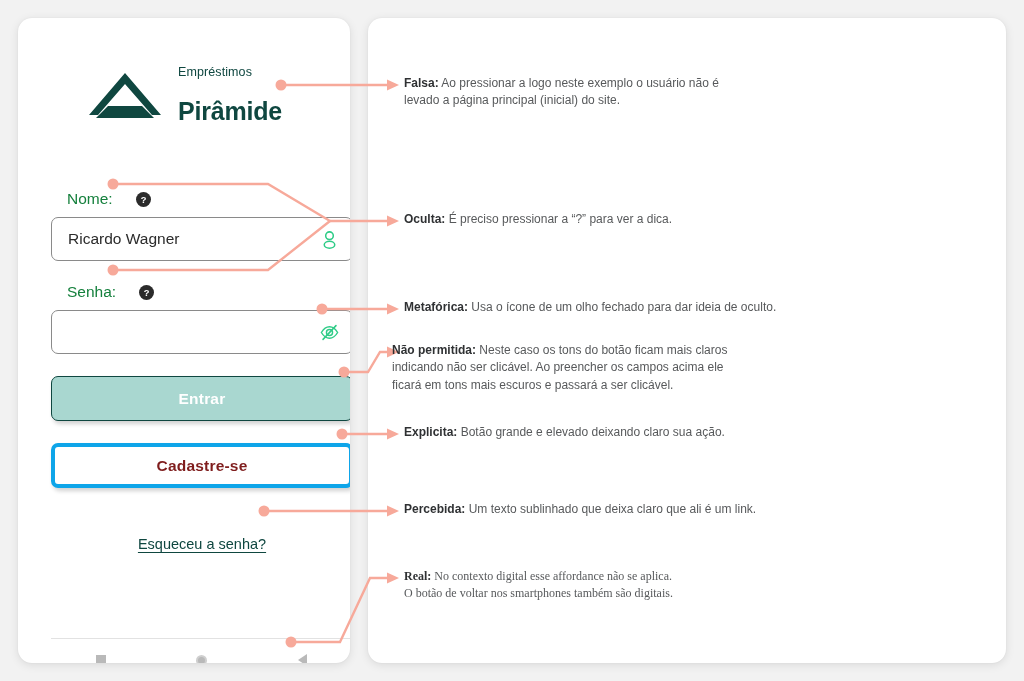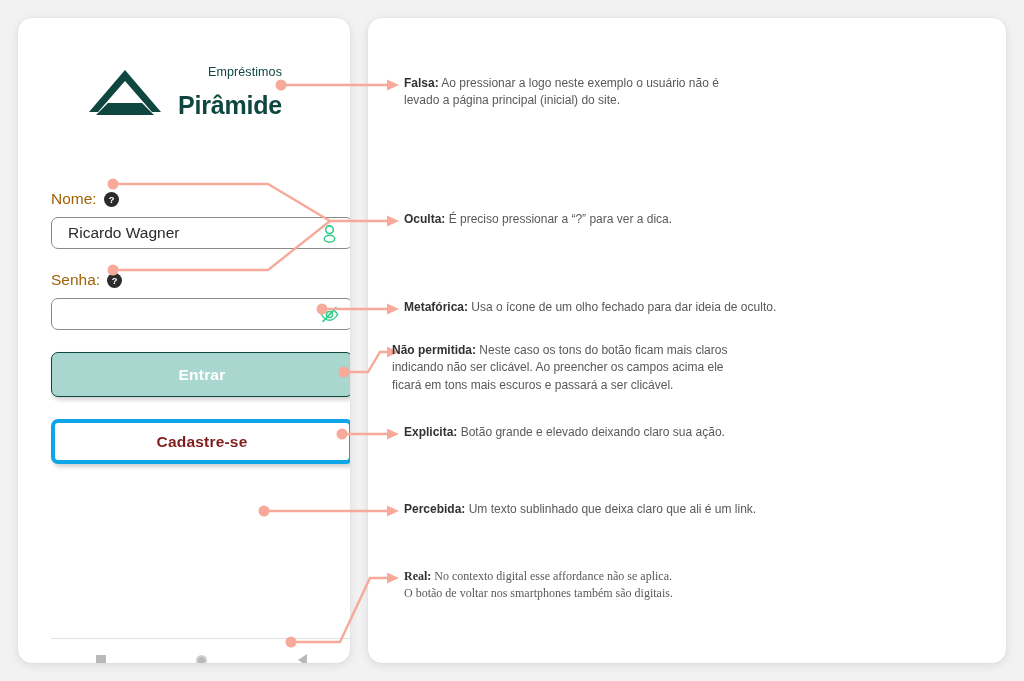--- a/index.html
+++ b/index.html
@@ -48,54 +48,54 @@
     align-items: center;
     justify-content: center;
     gap: 14px;
   }
   .logo-mark { width: 78px; height: 48px; display:block; }
   .logo-text { line-height: 1; }
   .logo-top {
     font-size: 12.5px;
     color: #0f4740;
     letter-spacing: .1px;
-    margin-bottom: 14px;
-    text-align: right;
+    margin-bottom: 20px;
   }
   .logo-main {
     font-size: 25px;
     font-weight: bold;
     color: #0f4740;
     letter-spacing: -0.2px;
   }
 
   
   .form-area {
     position: absolute;
     left: 33px;
     top: 172px;
     width: 302px;
   }
   .field-label {
     display: flex;
     align-items: center;
-    gap: 7px;
+    gap: 23px;
     font-size: 15.5px;
-    color: #a16207;
+    color: #15803d;
     margin-bottom: 9px;
+    margin-left: 16px;
   }
   .help-icon {
     width: 15px;
     height: 15px;
     display: block;
   }
   .text-input {
     box-sizing: border-box;
     width: 302px;
-    height: 32px;
+    height: 44px;
     border: 1px solid #8a8a8a;
     border-radius: 7px;
     background: #ffffff;
     display: flex;
     align-items: center;
     padding: 0 12px 0 16px;
     justify-content: space-between;
   }
   .input-value {
     font-size: 15.5px;
@@ -255,20 +255,23 @@
     </div>
 
     <div class="gap-22"></div>
 
     <div class="btn btn-primary">Entrar</div>
 
     <div class="gap-22"></div>
 
     <div class="btn btn-secondary">Cadastre-se</div>
 
+    <div class="forgot-wrap">
+      <span class="forgot-link">Esqueceu a senha?</span>
+    </div>
   </div>
 
   <div class="nav-sep"></div>
   <div class="bottom-nav">
     <div class="nav-btn">
         <div class="nav-square"></div>
       </div>
     <div class="nav-btn">
         <div class="nav-circle"></div>
       </div>

